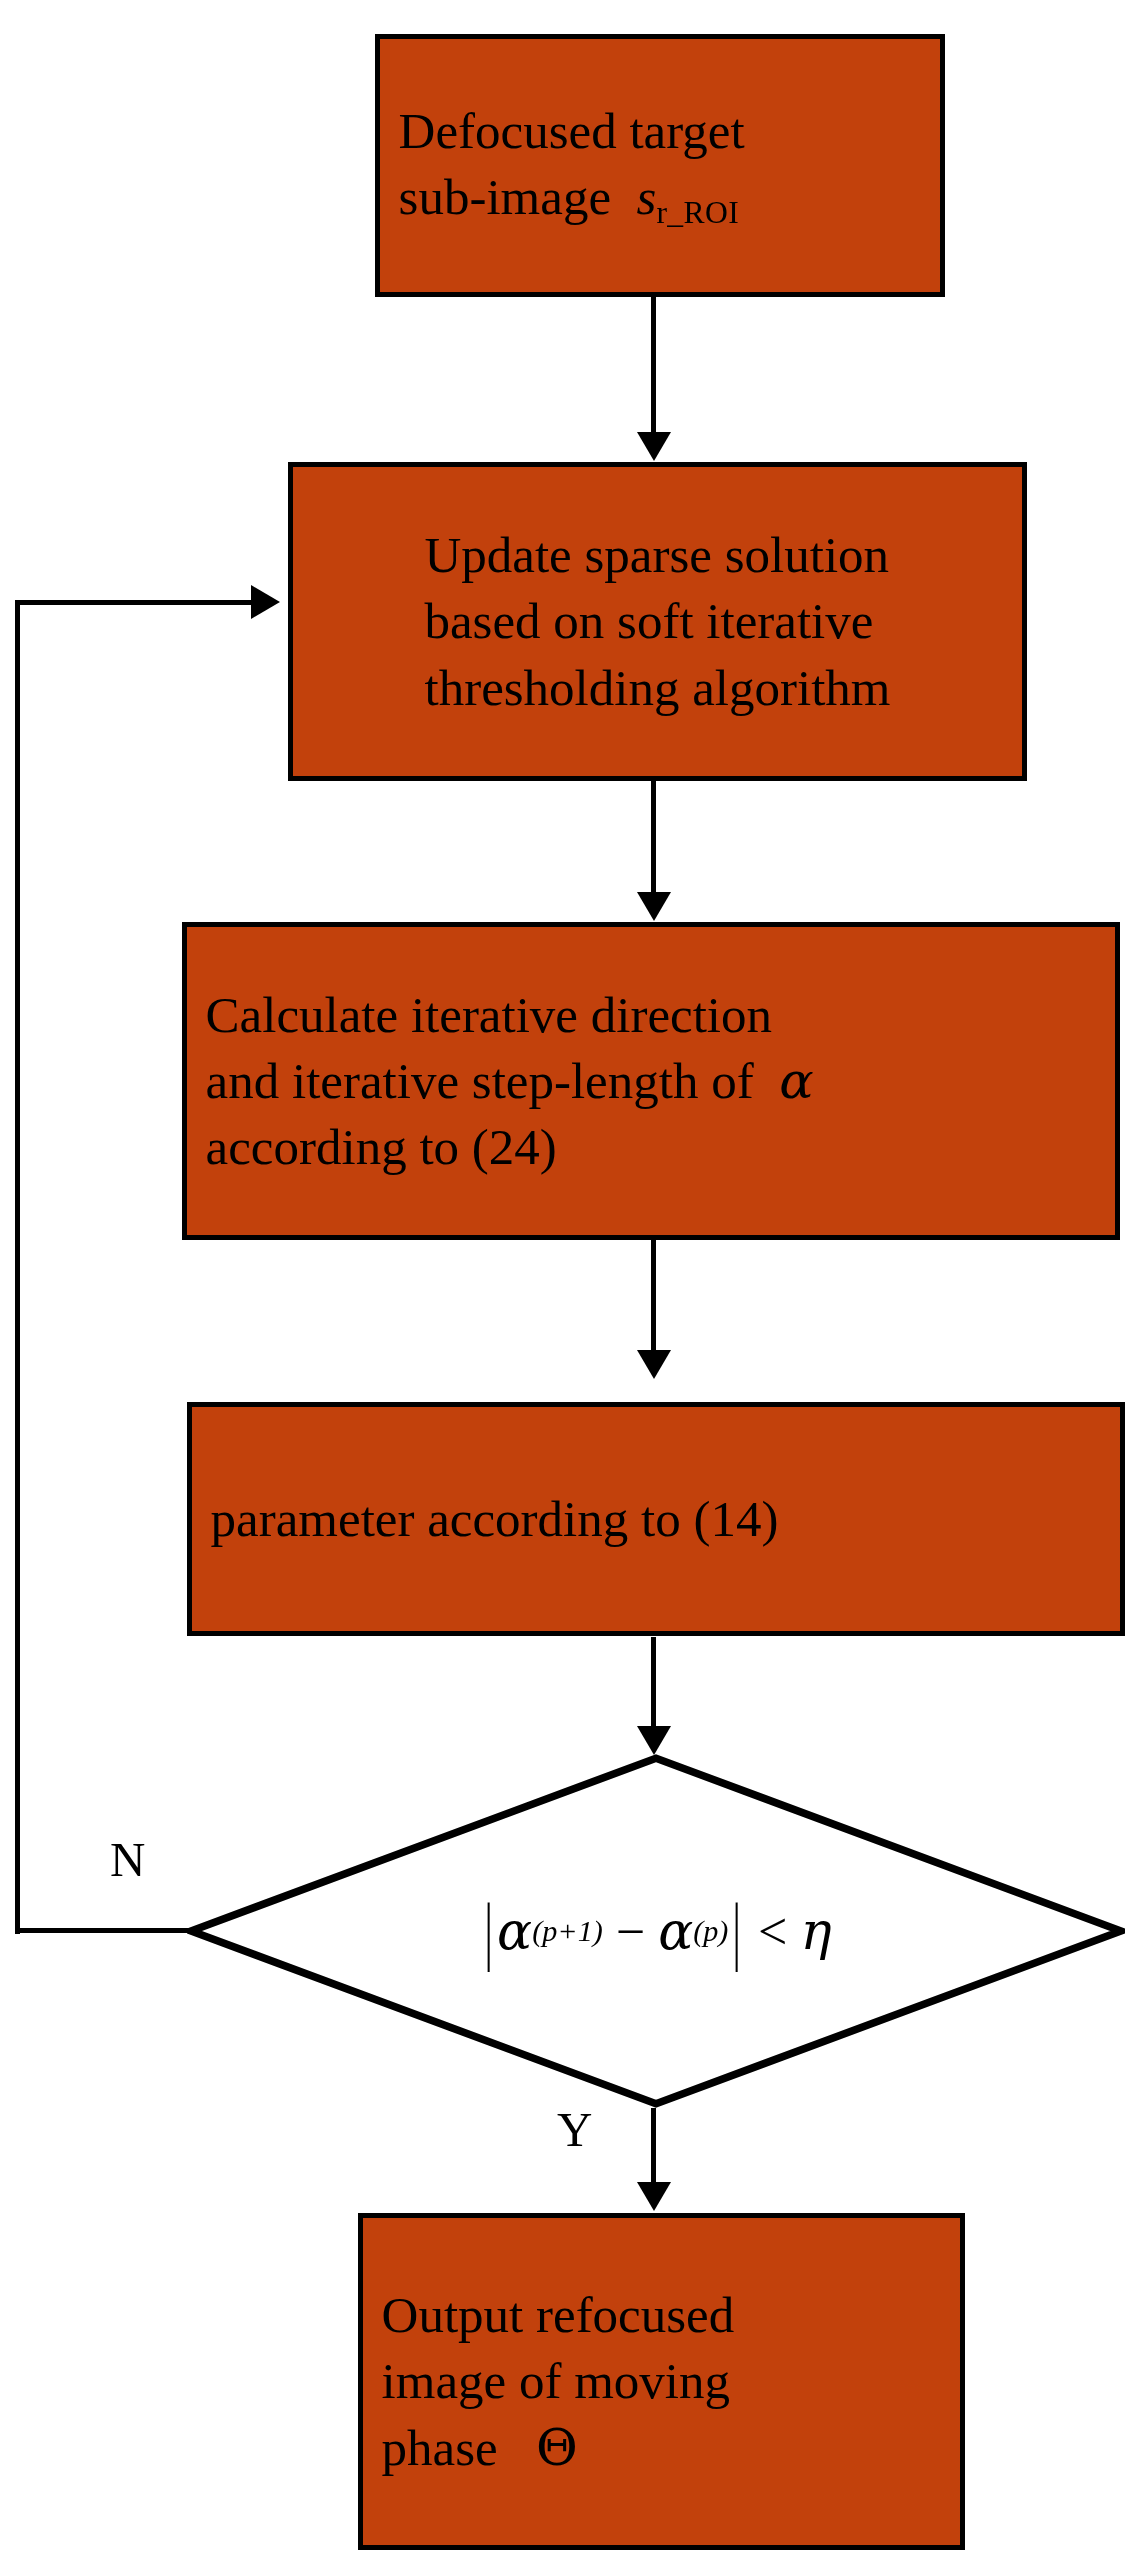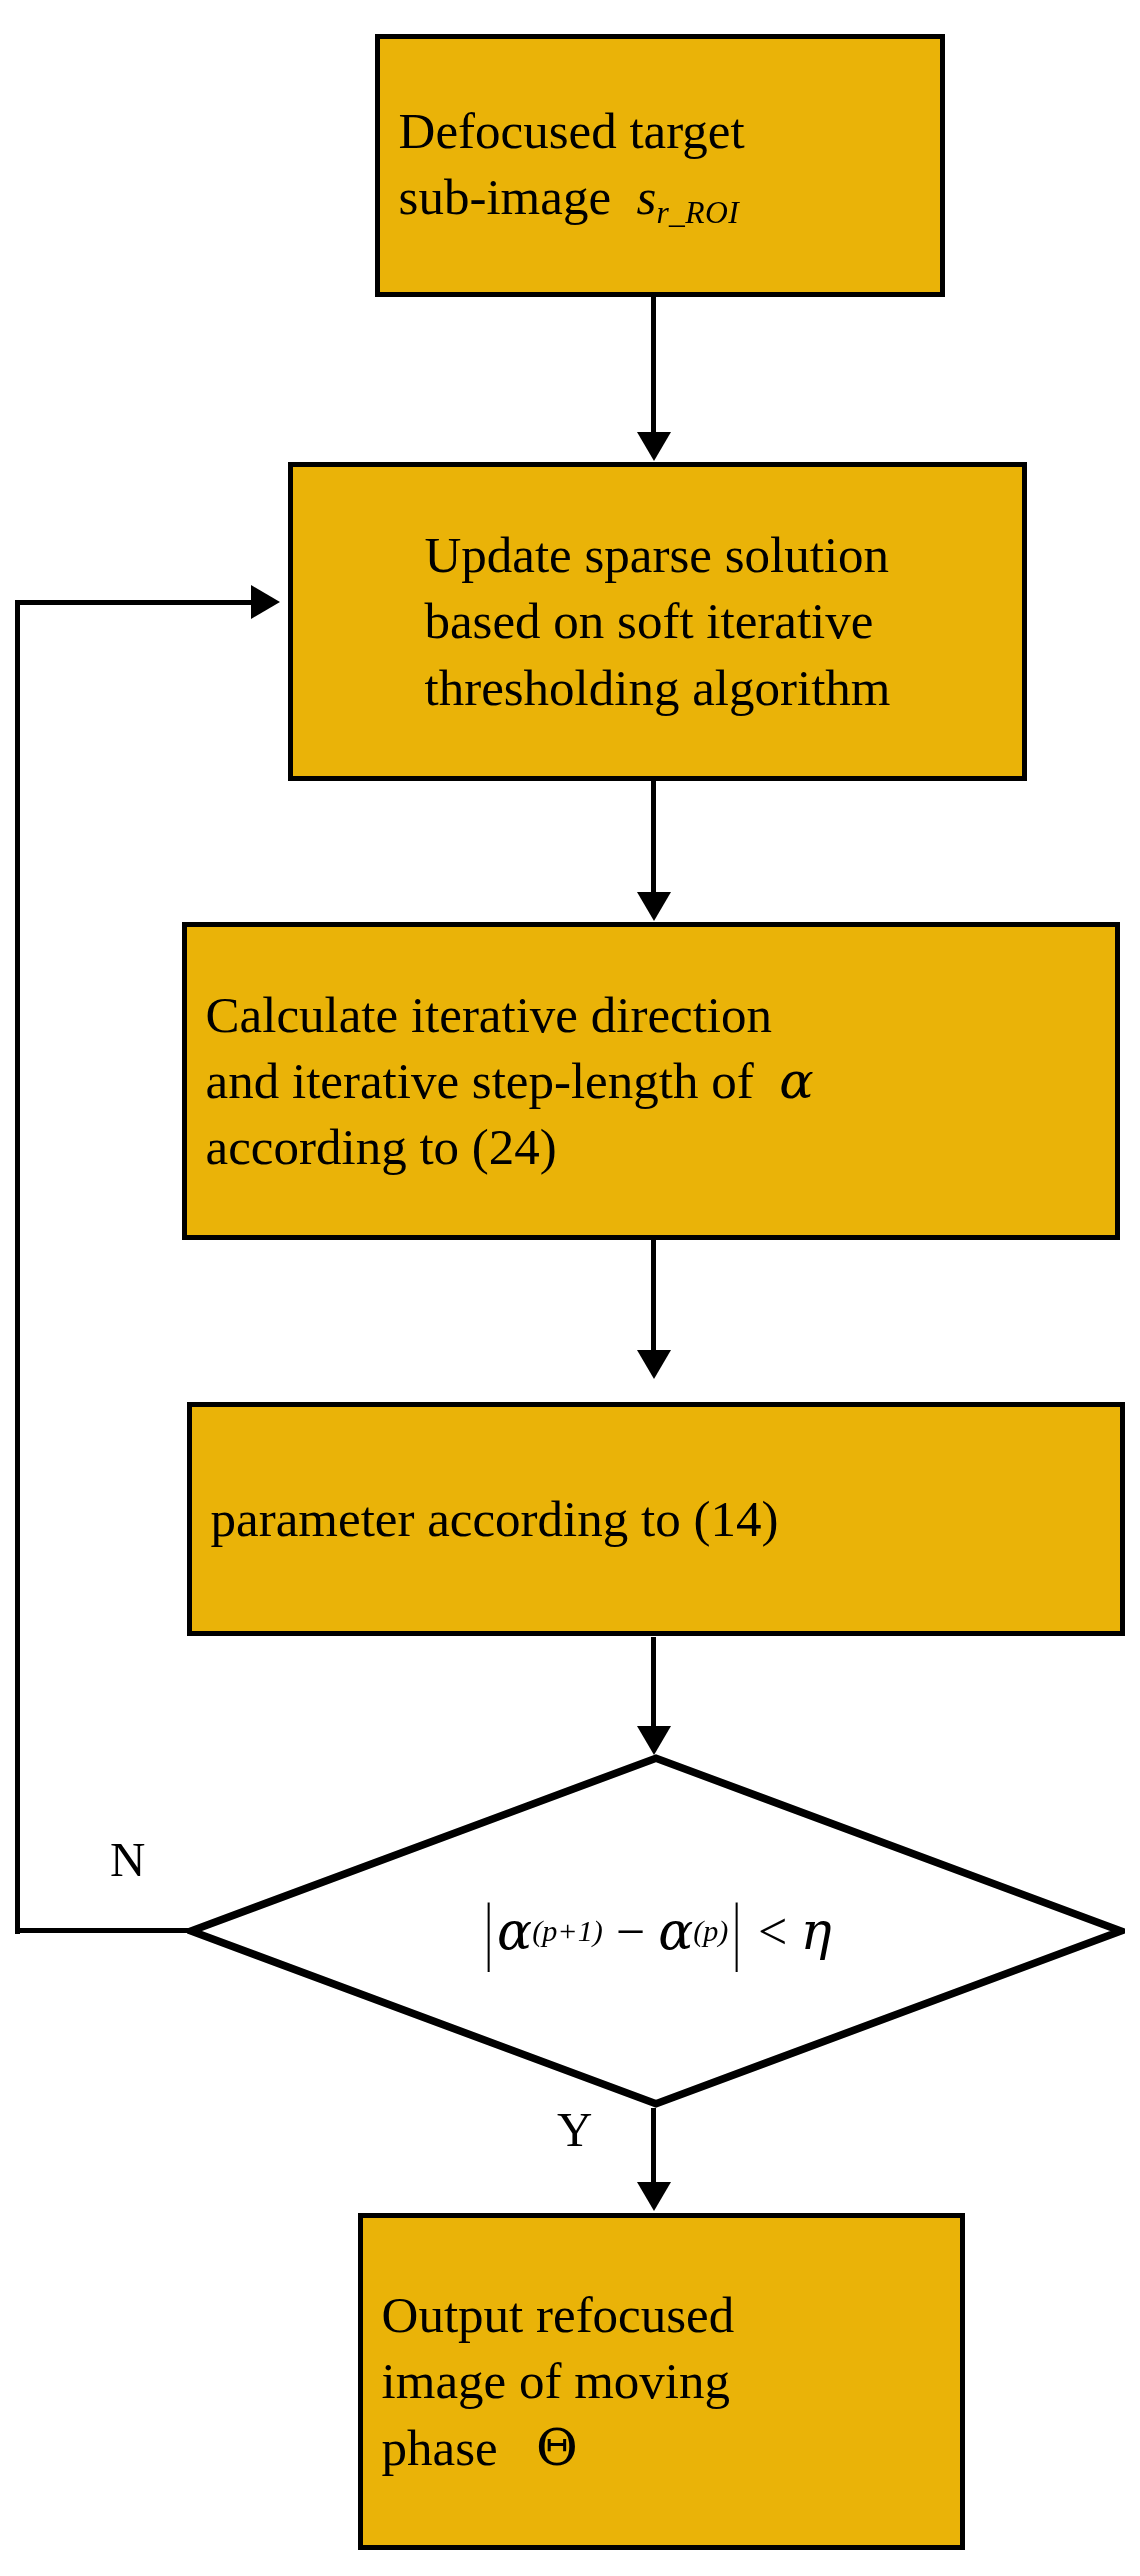--- a/index.html
+++ b/index.html
@@ -12,42 +12,41 @@
     width: 1141px;
     height: 2576px;
     background: #ffffff;
     overflow: hidden;
     font-family: "Liberation Serif", "DejaVu Serif", serif;
   }
   .node {
     position: absolute;
     box-sizing: border-box;
     border: 5px solid #000000;
-    background: #eab308;
+    background: #c2410c;
     display: flex;
     flex-direction: column;
     justify-content: center;
     color: #000000;
   }
   .node .lines {
     padding: 0 18.6px;
     line-height: 1.30;
     font-size: 51px;
   }
   .ln {
     display: block;
     white-space: nowrap;
   }
   
   .mv {
     font-style: italic;
     font-family: "Liberation Serif", "DejaVu Serif", serif;
   }
   .sub {
-    font-style: italic;
     font-size: 0.62em;
     vertical-align: -0.28em;
     letter-spacing: 0.4px;
   }
   .sup {
     font-style: italic;
     font-size: 0.58em;
     vertical-align: 0.50em;
   }
   .gk { font-style: italic; font-family: "DejaVu Serif", serif; }

